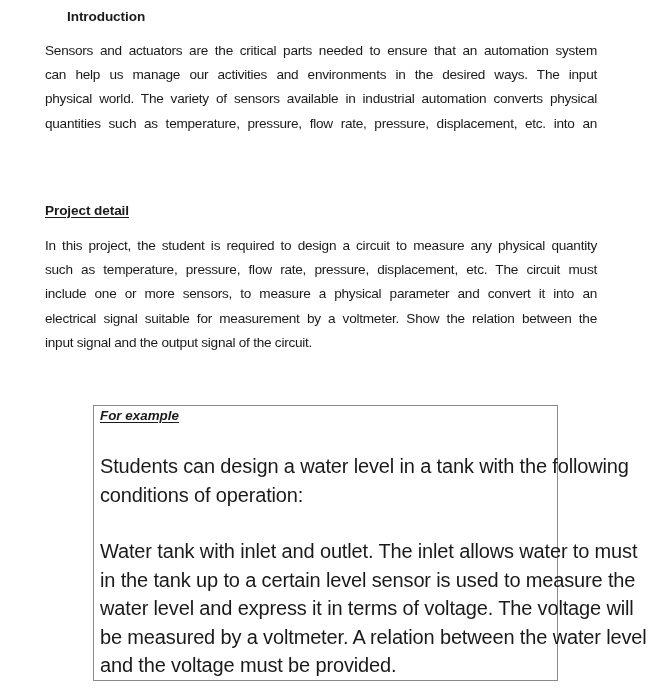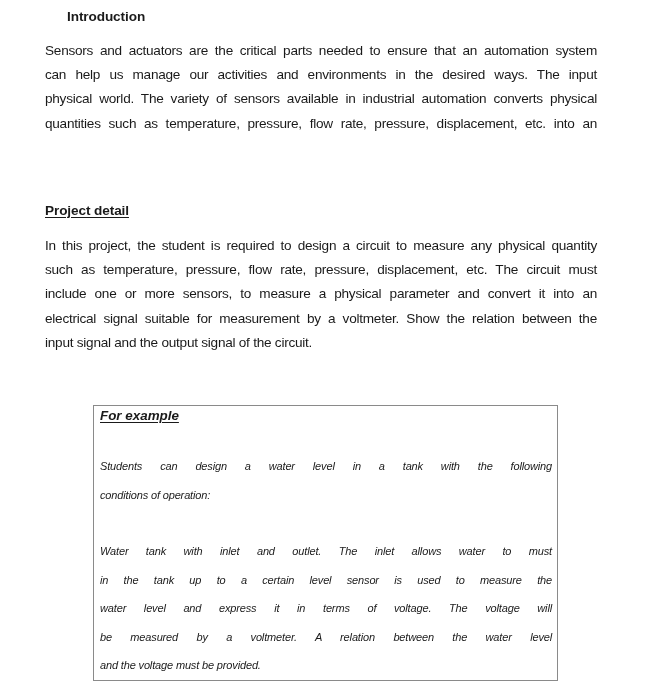--- a/index.html
+++ b/index.html
@@ -72,22 +72,21 @@
       font-weight: bold;
       font-style: italic;
       text-decoration: underline;
       text-underline-offset: 2px;
       white-space: nowrap;
     }
     .ex-para {
       position: absolute;
       left: 6px;
       width: 452px;
-      font-size: 11px;
-      font-style: italic;
+      font-size: 20px;
       line-height: 28.6px;
       letter-spacing: -0.15px;
       margin: 0;
     }
     .ex-para .ln {
       display: block;
       text-align: justify;
       text-align-last: justify;
       white-space: nowrap;
     }

